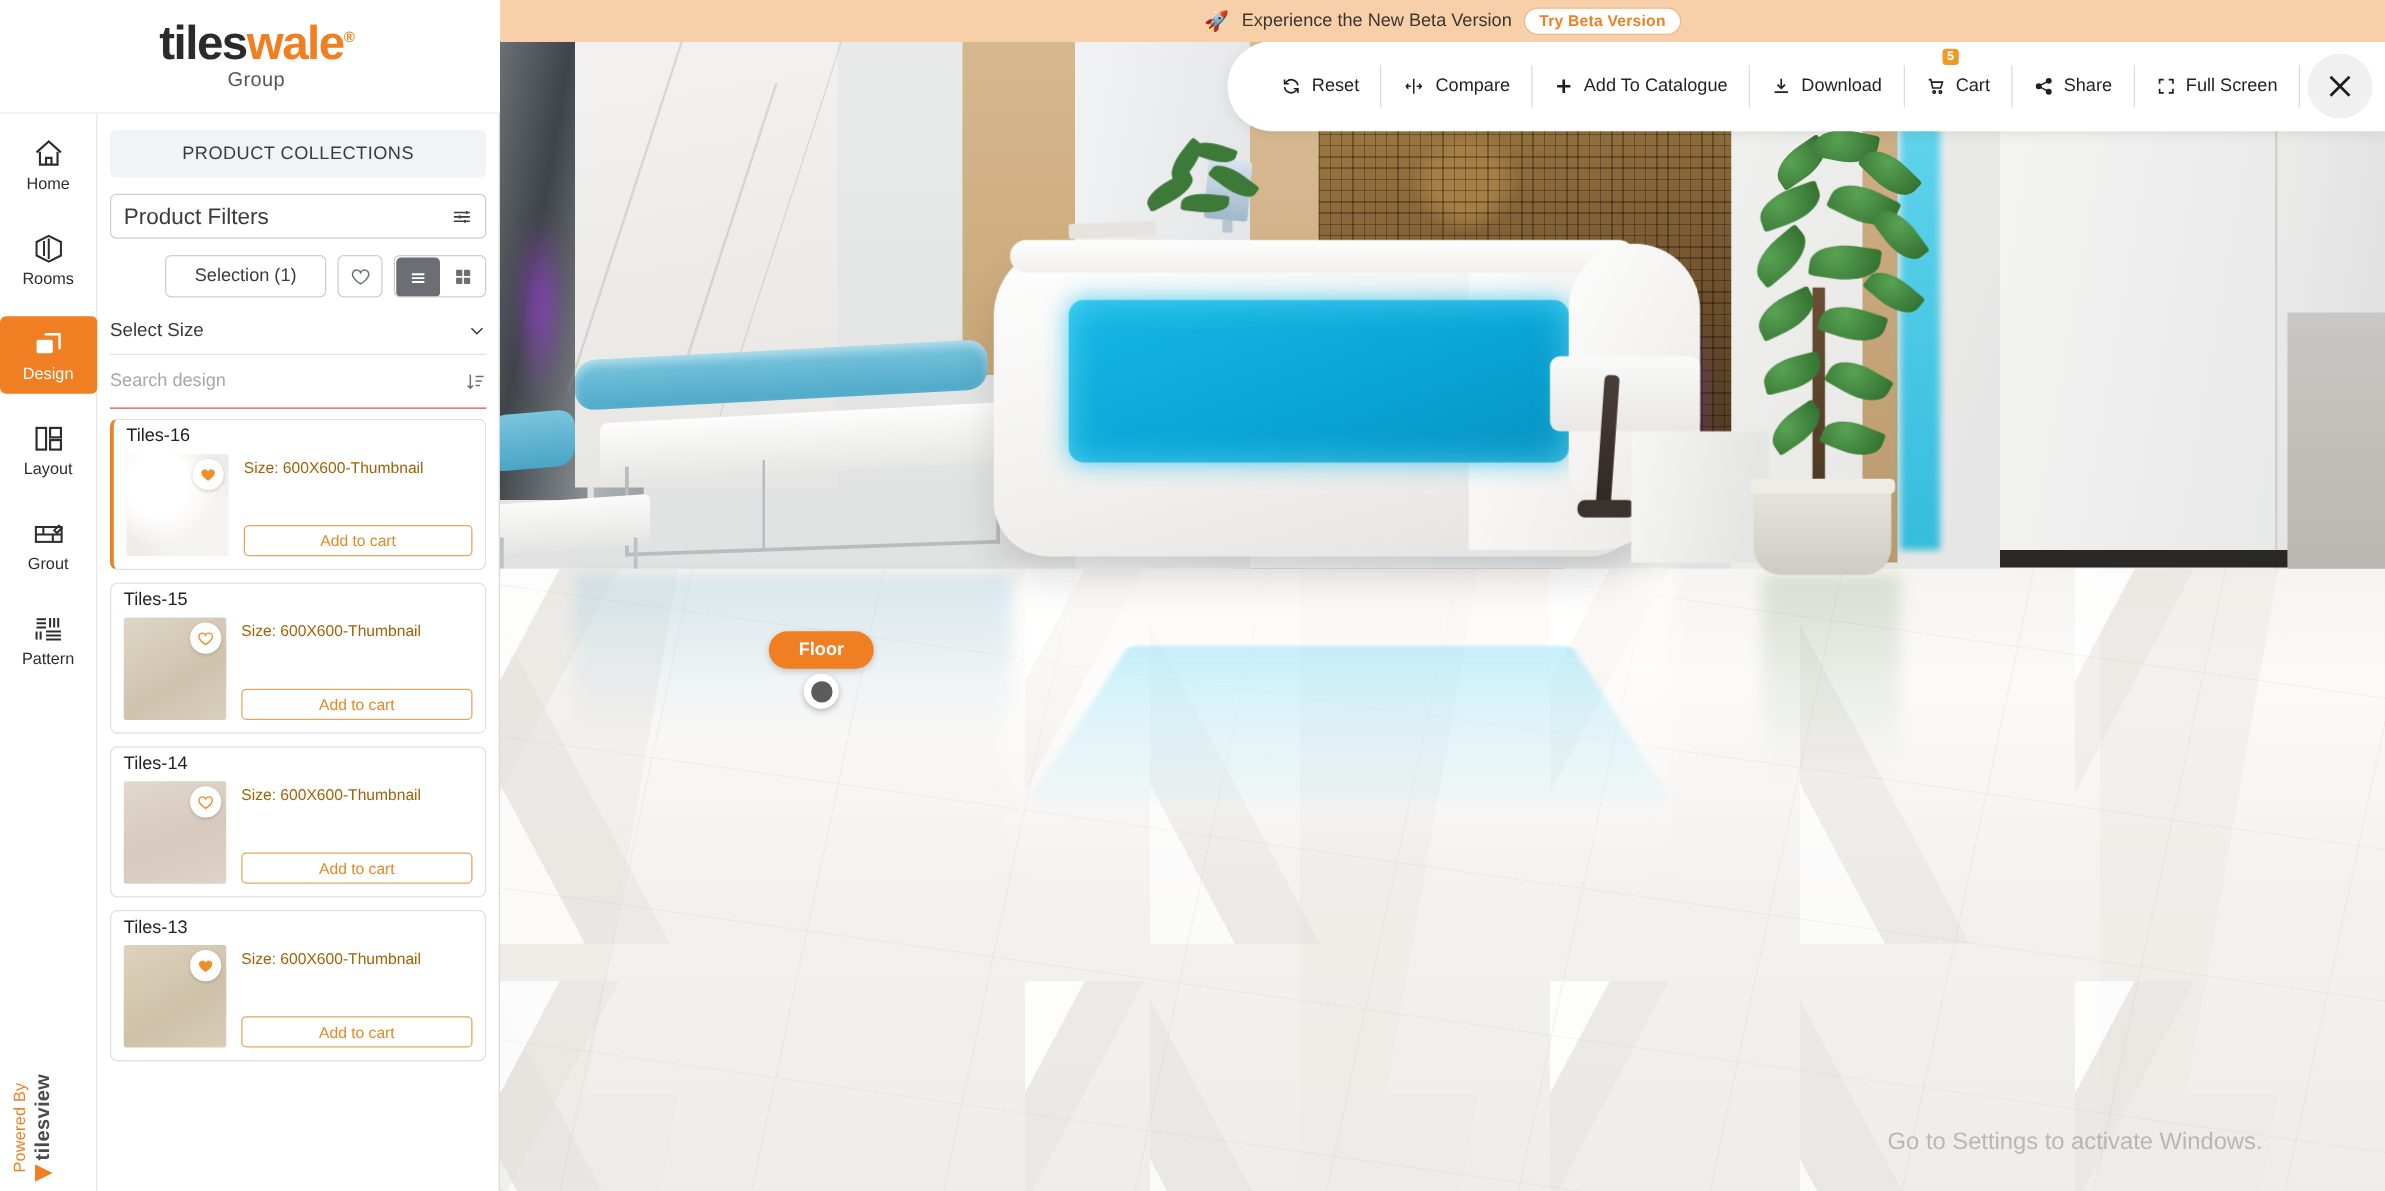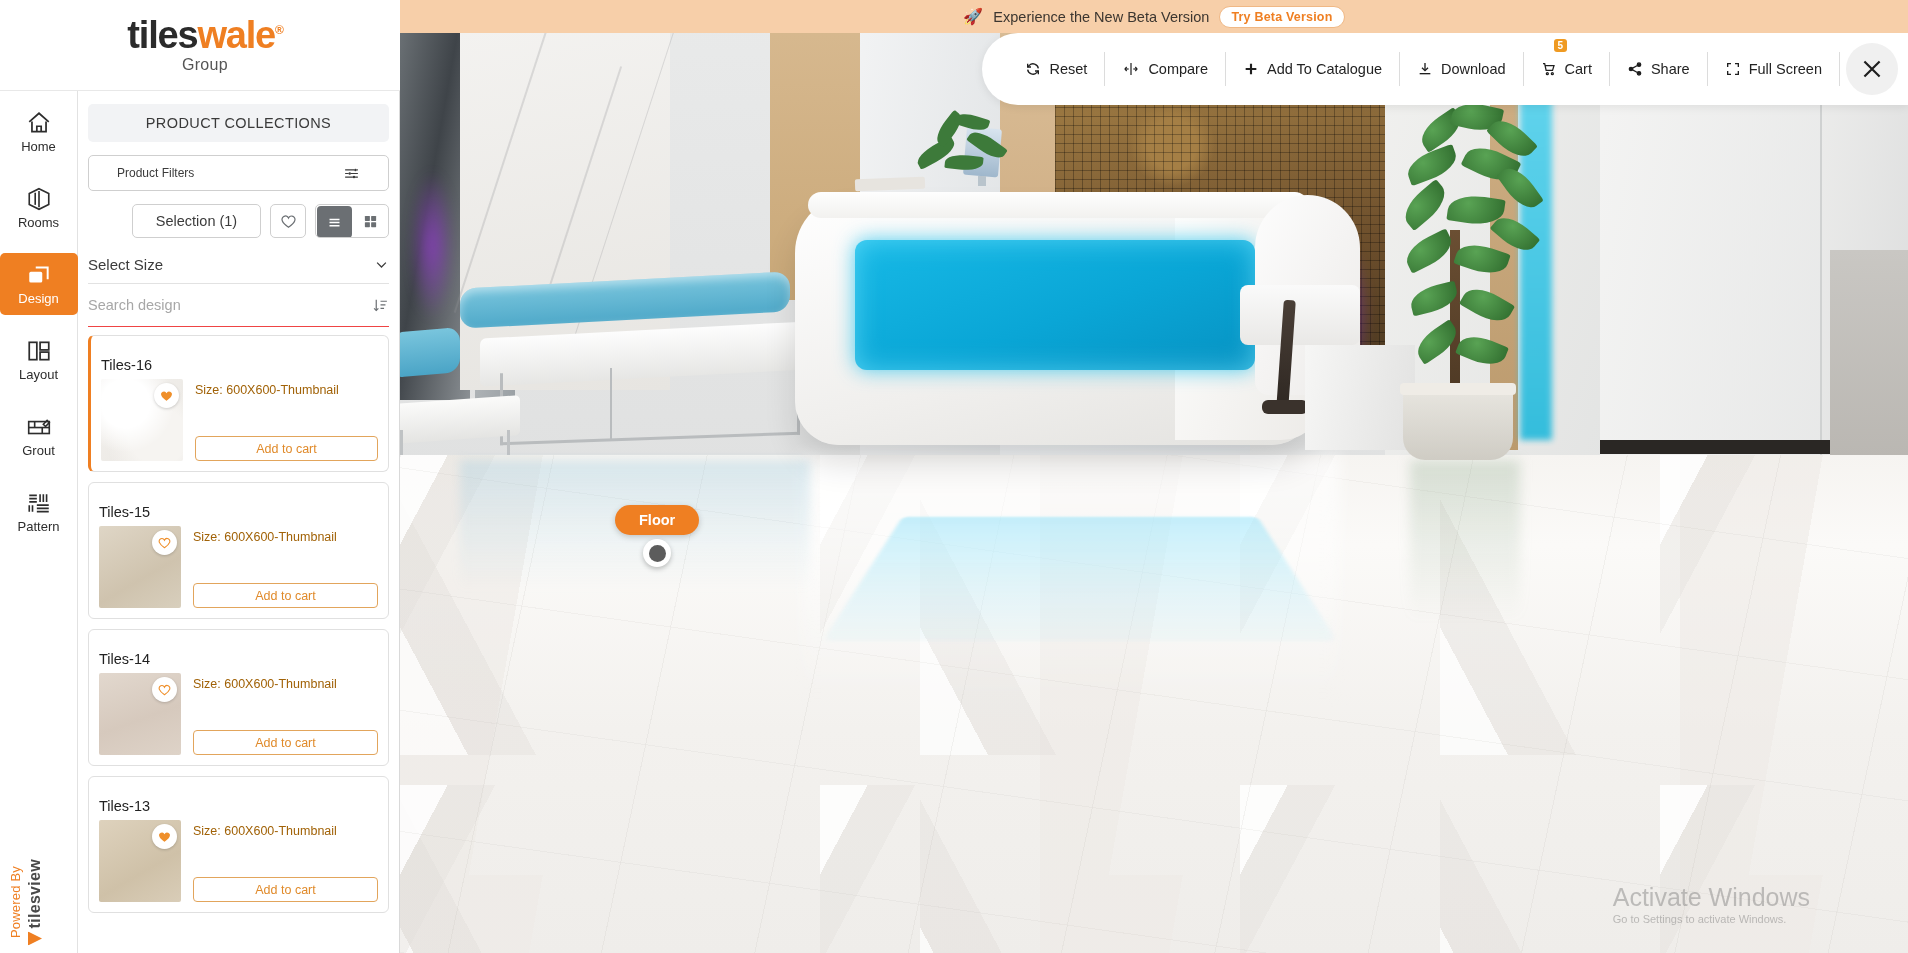--- a/index.html
+++ b/index.html
@@ -62,22 +62,22 @@
     position: absolute; left: 78px; top: 91px; width: 322px; height: 862px;
     background: #fff; border-right: 1px solid #d9d9d9; overflow: hidden;
   }
   .pc-title {
     margin: 13px 10px 0 10px; height: 38px; background: #f2f3f5; border-radius: 5px;
     display: flex; align-items: center; justify-content: center;
     font-size: 14.5px; color: #3a3a3a; letter-spacing: .4px;
   }
   .filters {
     margin: 13px 10px 0 10px; height: 36px; border: 1px solid #cfcfcf; border-radius: 5px;
-    display: flex; align-items: center; padding: 0 28px; justify-content: space-between;
-    font-size: 12px; color: #3b3b3b; cursor: pointer;
+    display: flex; align-items: center; padding: 0 10px; justify-content: space-between;
+    font-size: 18px; color: #3b3b3b; cursor: pointer;
   }
   .row2 { margin: 13px 10px 0 10px; display: flex; gap: 9px; align-items: center; }
   .sel-btn {
     flex: 1; height: 34px; border: 1px solid #cfcfcf; border-radius: 5px;
     display: flex; align-items: center; justify-content: center;
     font-size: 14.5px; color: #3b3b3b; cursor: pointer; margin-left: 44px;
   }
   .heart-btn {
     width: 36px; height: 34px; border: 1px solid #cfcfcf; border-radius: 5px;
     display: flex; align-items: center; justify-content: center; cursor: pointer;
@@ -100,21 +100,21 @@
   }
   .search-row input {
     border: 0; outline: 0; font-size: 14.5px; color: #333; width: 80%;
     font-family: "Liberation Sans", sans-serif; background: transparent;
   }
   .search-row input::placeholder { color: #a7a7a7; }
 
   .plist { padding: 8px 10px 0 10px; height: 650px; overflow: hidden; }
   .pcard {
     border: 1px solid #e0e0e0; border-radius: 6px; margin-bottom: 10px;
-    padding: 21px 10px 10px 10px; background: #fff; position: relative;
+    padding: 5px 10px 10px 10px; background: #fff; position: relative;
   }
   .pcard.selected { border-left: 3px solid #ef7f22; }
   .pname { font-size: 14.5px; color: #222; margin-bottom: 6px; }
   .pbody { display: flex; gap: 12px; }
   .pthumb {
     width: 82px; height: 82px; border-radius: 2px; position: relative; flex: none;
     background: #ded2c2;
   }
   .pthumb.t16 { background:
      radial-gradient(circle at 30% 30%, #fff 0 30%, rgba(255,255,255,0) 60%),
@@ -334,21 +334,21 @@
   }
   .pin-dot {
     width: 28px; height: 28px; border-radius:50%; background:#fff; margin: 4px auto 0 auto;
     display:flex; align-items:center; justify-content:center; box-shadow: 0 2px 5px rgba(0,0,0,.25);
   }
   .pin-dot i { width: 17px; height: 17px; border-radius:50%; background:#5c5c5c; display:block; }
 
   
   .wm { position:absolute; right: 98px; bottom: 28px; text-align:left; z-index:20; }
   .wm-1 { font-size: 25px; color: rgba(110,110,110,.40); line-height:1.25; }
-  .wm-2 { font-size: 11px; color: rgba(110,110,110,.42); }
+  .wm-2 { font-size: 19px; color: rgba(110,110,110,.42); }
 </style>
 </head>
 <body>
 
 <div id="app">
 
   <div class="logo-block">
     <div class="logo-wrap">
       <div class="logo-main"><span class="logo-tiles">tiles</span><span class="logo-wale">wale</span><span class="logo-reg">®</span></div>
       <div class="logo-sub">Group</div>
@@ -722,18 +722,17 @@
     </div>
 
     <div class="pin-wrap">
       <div class="pin-label">Floor</div>
       <div class="pin-dot">
           <i></i>
         </div>
     </div>
 
     <div class="wm">
-      <div class="wm-1">Activate Windows</div>
       <div class="wm-2">Go to Settings to activate Windows.</div>
     </div>
 
   </div>
 </div>
 
 </body></html>

